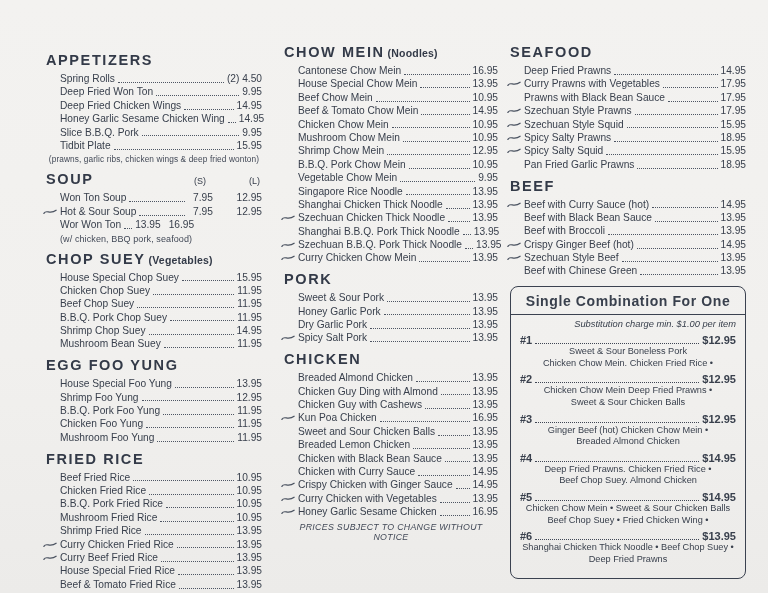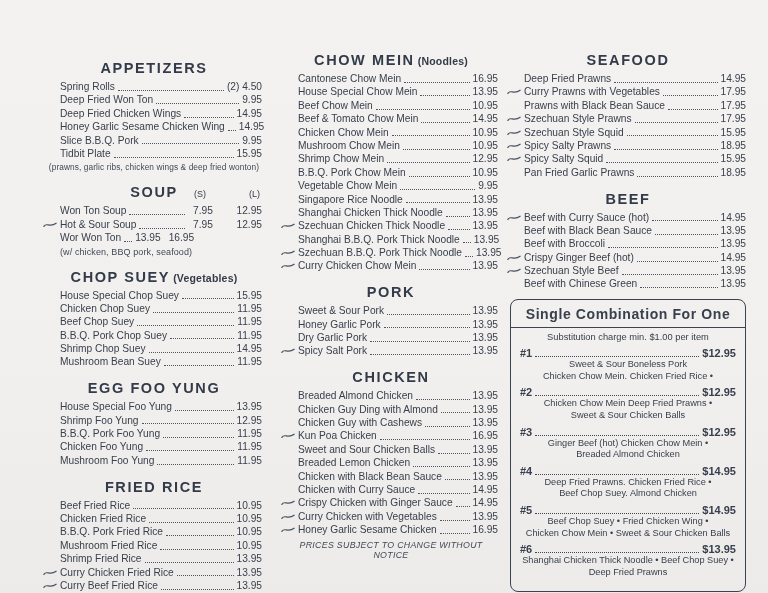--- a/index.html
+++ b/index.html
@@ -14,23 +14,23 @@
     background:linear-gradient(180deg,#f3f2f0 0%, #f1f0ee 60%, #ecebe9 100%);
     color:#39404d;
   }
   .col { position:absolute; }
   .col-0 { left:46px;  top:48px; width:216px; }
   .col-1 { left:284px; top:40px; width:214px; }
   .col-2 { left:510px; top:40px; width:236px; }
 
   .section { margin-bottom:7px; }
   .sec-title {
-    position:relative; text-align:center;
+    position:relative; text-align:left;
     font-weight:700; font-size:14.5px; letter-spacing:1.6px;
-    margin:12px 0 6px; color:#333a48;
+    margin:4px 0 6px; color:#333a48;
   }
   .tsuf { font-size:10.5px; letter-spacing:0.2px; font-weight:700; margin-left:3px; }
   .pheads {
     position:absolute; right:2px; bottom:1px; width:66px;
     display:flex; justify-content:space-between;
     font-weight:400; font-size:9px; letter-spacing:0;
   }
 
   .row {
     position:relative; display:flex; align-items:flex-end;
@@ -59,21 +59,21 @@
 
   .combo-box {
     margin-top:9px; border:1.6px solid #3b4250; border-radius:8px;
     padding:0 9px 9px; background:transparent;
   }
   .combo-title {
     text-align:center; font-weight:700; font-size:14px; letter-spacing:0.6px;
     border-bottom:1.5px solid #3b4250;
     margin:0 -9px 4px; padding:6px 9px 5px;
   }
-  .combo-sub { text-align:center; font-size:9.3px; margin-bottom:5px; }
+  .combo-sub { text-align:right; font-style:italic; font-size:9.3px; margin-bottom:5px; }
   .combo-item { margin-bottom:4px; }
   .combo-row { display:flex; align-items:flex-end; font-weight:700; font-size:11px; line-height:12px; }
   .combo-row .leader { border-bottom-color:#3f4654; margin-bottom:2px; }
   .combo-num { white-space:nowrap; }
   .combo-price { white-space:nowrap; }
   .combo-desc { text-align:center; font-size:9.2px; line-height:11.6px; white-space:nowrap; }
 </style>
 </head>
 <body>
 
@@ -621,22 +621,22 @@
           </div>
           <div class="combo-desc">Deep Fried Prawns. Chicken Fried Rice •</div>
           <div class="combo-desc">Beef Chop Suey. Almond Chicken</div>
         </div>
         <div class="combo-item">
           <div class="combo-row">
             <span class="combo-num">#5</span>
             <span class="leader"></span>
             <span class="combo-price">$14.95</span>
           </div>
+          <div class="combo-desc">Chicken Chow Mein • Sweet &amp; Sour Chicken Balls</div>
           <div class="combo-desc">Beef Chop Suey • Fried Chicken Wing •</div>
-          <div class="combo-desc">Chicken Chow Mein • Sweet &amp; Sour Chicken Balls</div>
         </div>
         <div class="combo-item">
           <div class="combo-row">
             <span class="combo-num">#6</span>
             <span class="leader"></span>
             <span class="combo-price">$13.95</span>
           </div>
           <div class="combo-desc">Shanghai Chicken Thick Noodle • Beef Chop Suey •</div>
           <div class="combo-desc">Deep Fried Prawns</div>
         </div>

